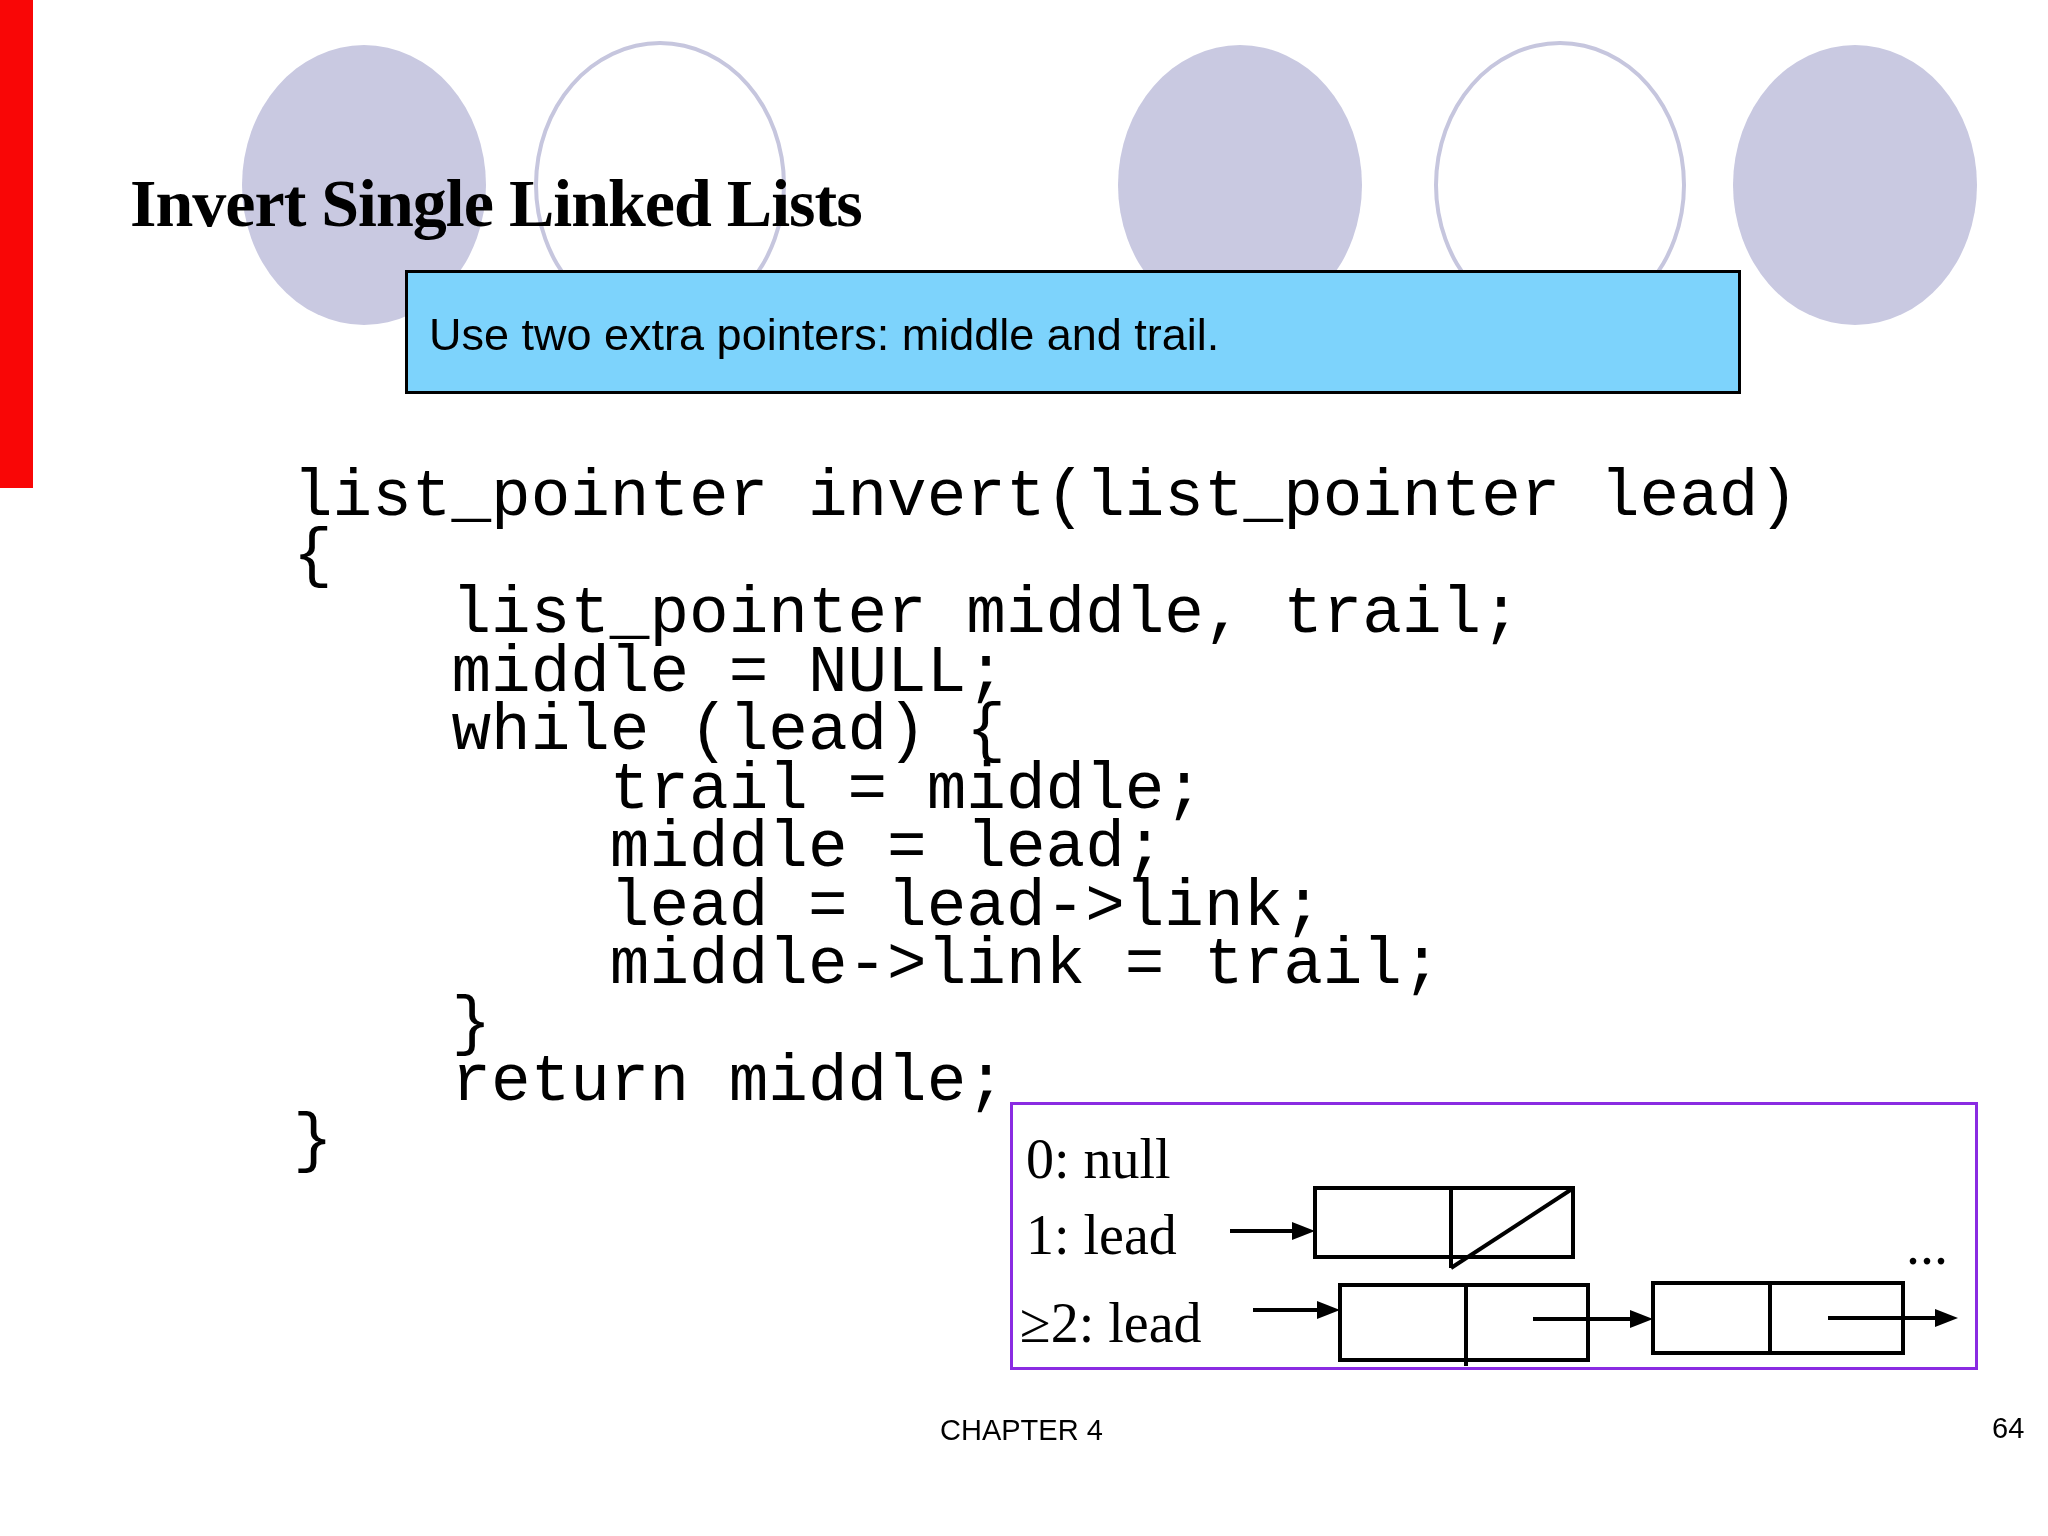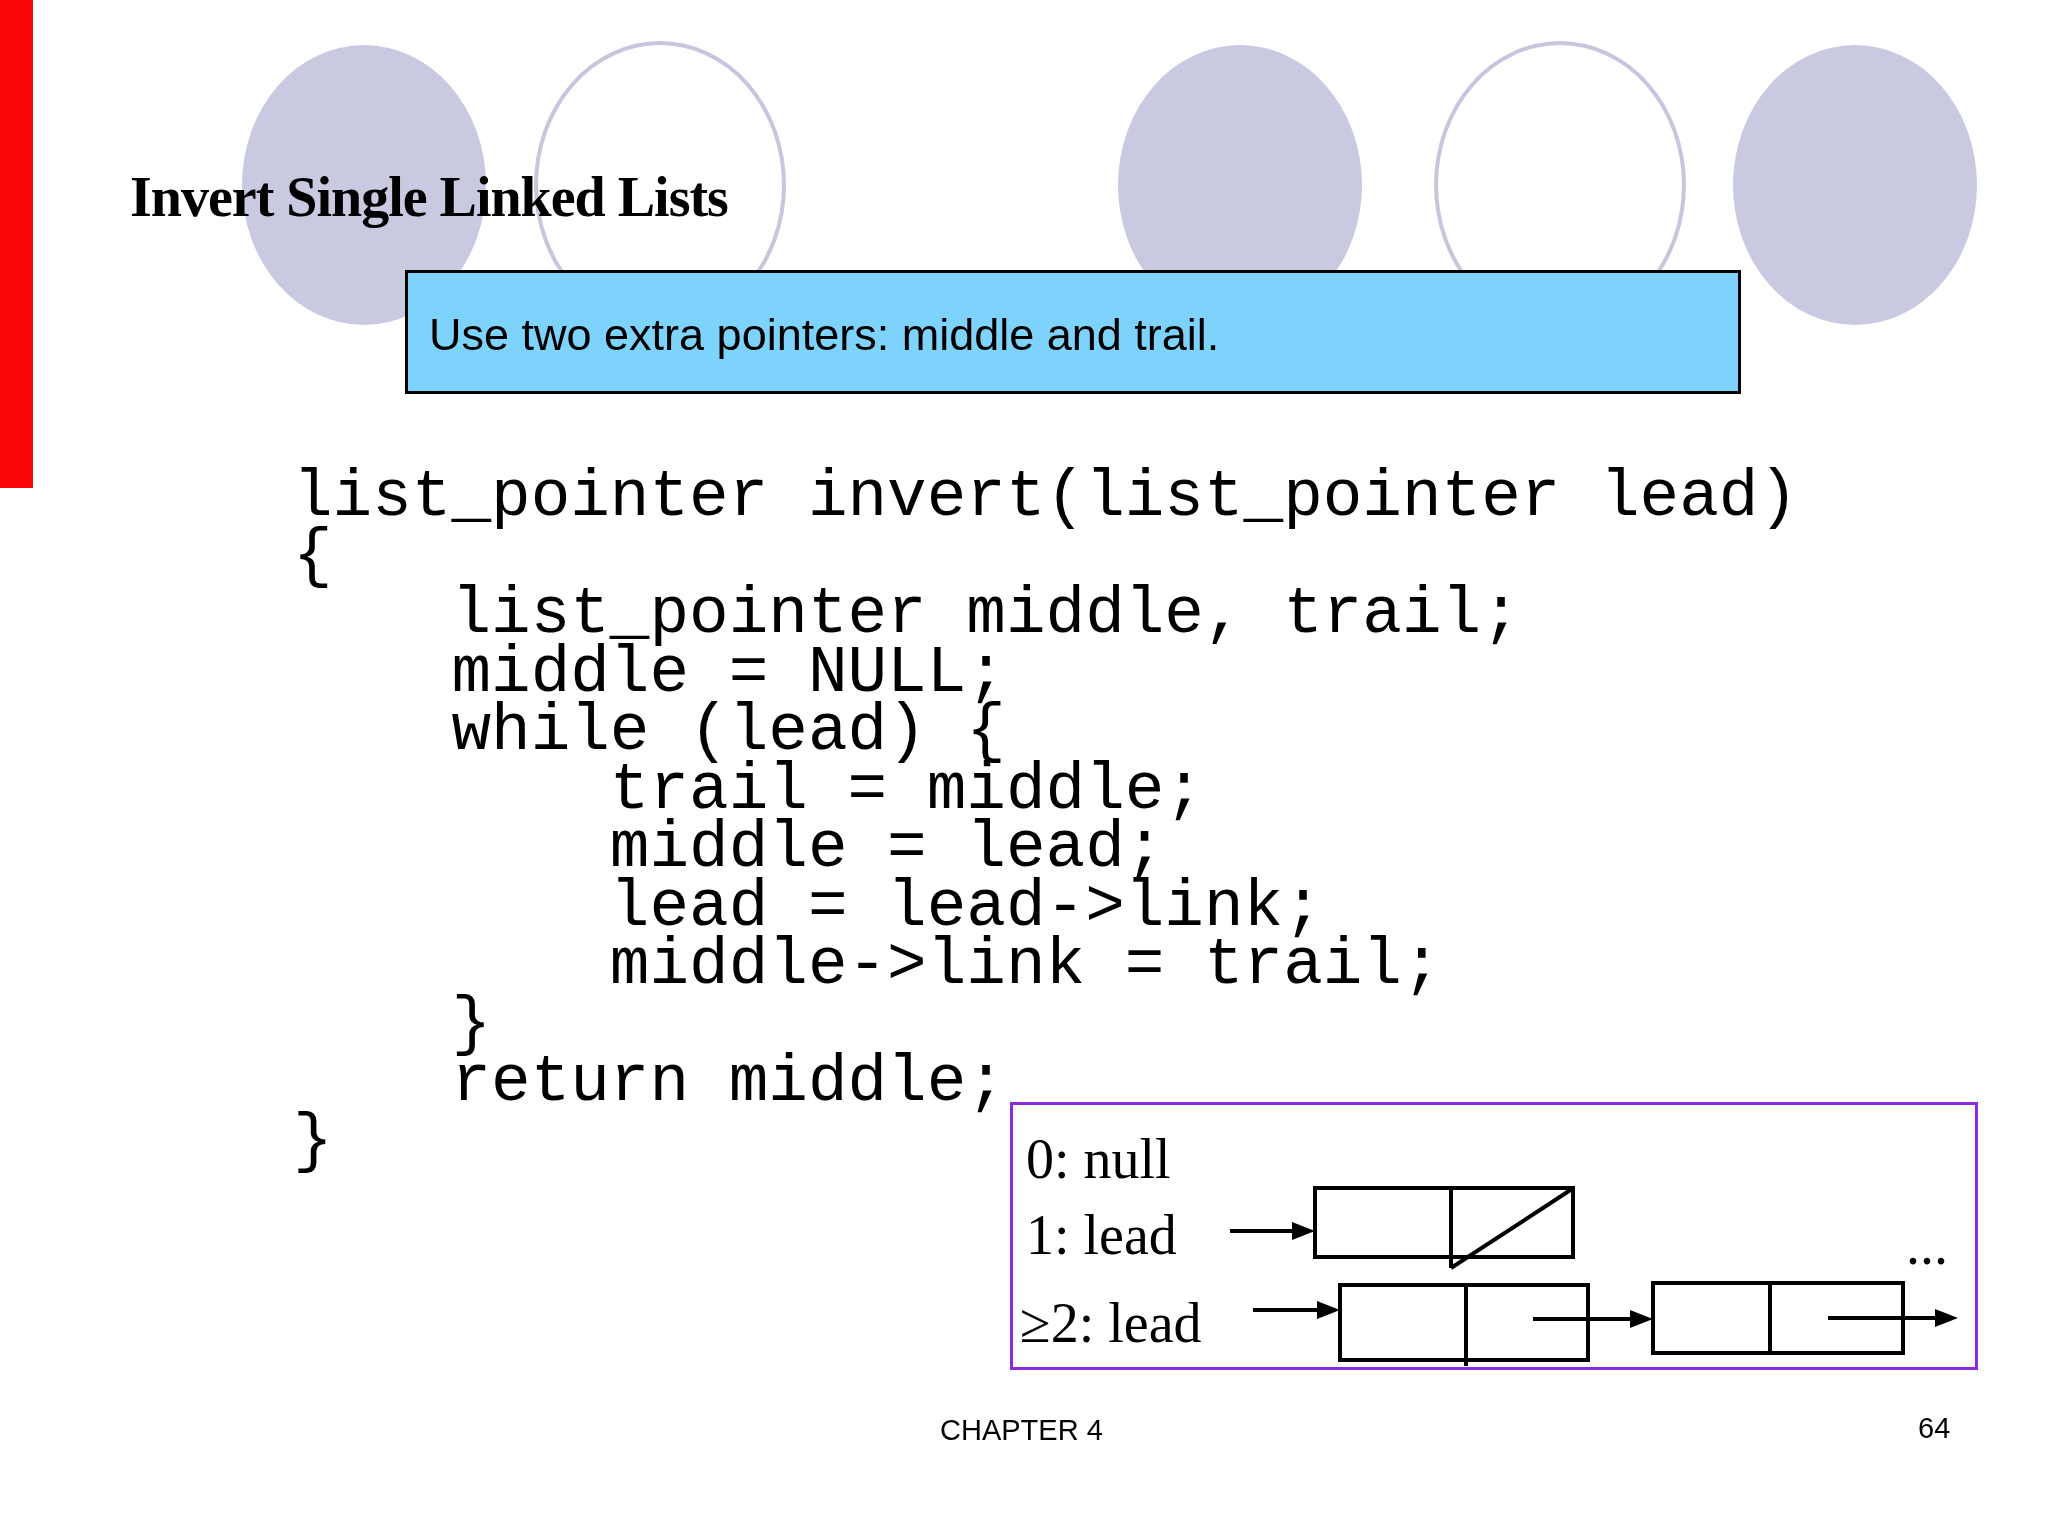--- a/index.html
+++ b/index.html
@@ -20,21 +20,21 @@
   .c4{left:1434px;top:41px;width:244px;height:280px;}
   .c5{left:1733px;top:45px;width:244px;height:280px;}
   
   .redbar{
     position:absolute;left:0;top:0;width:33px;height:488px;
     background:#f90606;
   }
   .title{
     position:absolute;left:130px;top:168px;
     font-family:"Liberation Serif",serif;
-    font-weight:bold;font-size:56px;line-height:1.05;
+    font-weight:bold;font-size:68px;line-height:1.05;
     color:#000;white-space:nowrap;letter-spacing:-1px;
   }
   .callout{
     position:absolute;left:405px;top:270px;width:1309px;height:118px;
     background:#7dd3fc;border:3px solid #000;
     display:flex;align-items:center;
     padding-left:21px;box-sizing:content-box;
   }
   .callout-text{
     font-family:"Liberation Sans",sans-serif;
@@ -47,21 +47,21 @@
     color:#000;white-space:pre;margin:17px;
   }
   .diagram{
     position:absolute;left:1010px;top:1102px;width:968px;height:268px;
   }
   .footer-chapter{
     position:absolute;left:940px;top:1414px;
     font-size:29px;color:#000;
   }
   .footer-page{
-    position:absolute;left:1918px;top:1412px;
+    position:absolute;left:1992px;top:1412px;
     font-size:29px;color:#000;
   }
   svg text{font-family:"Liberation Serif",serif;fill:#000;}
 </style>
 </head>
 <body>
 
 <div class="slide">
 
   <div class="circle filled c1"></div>

